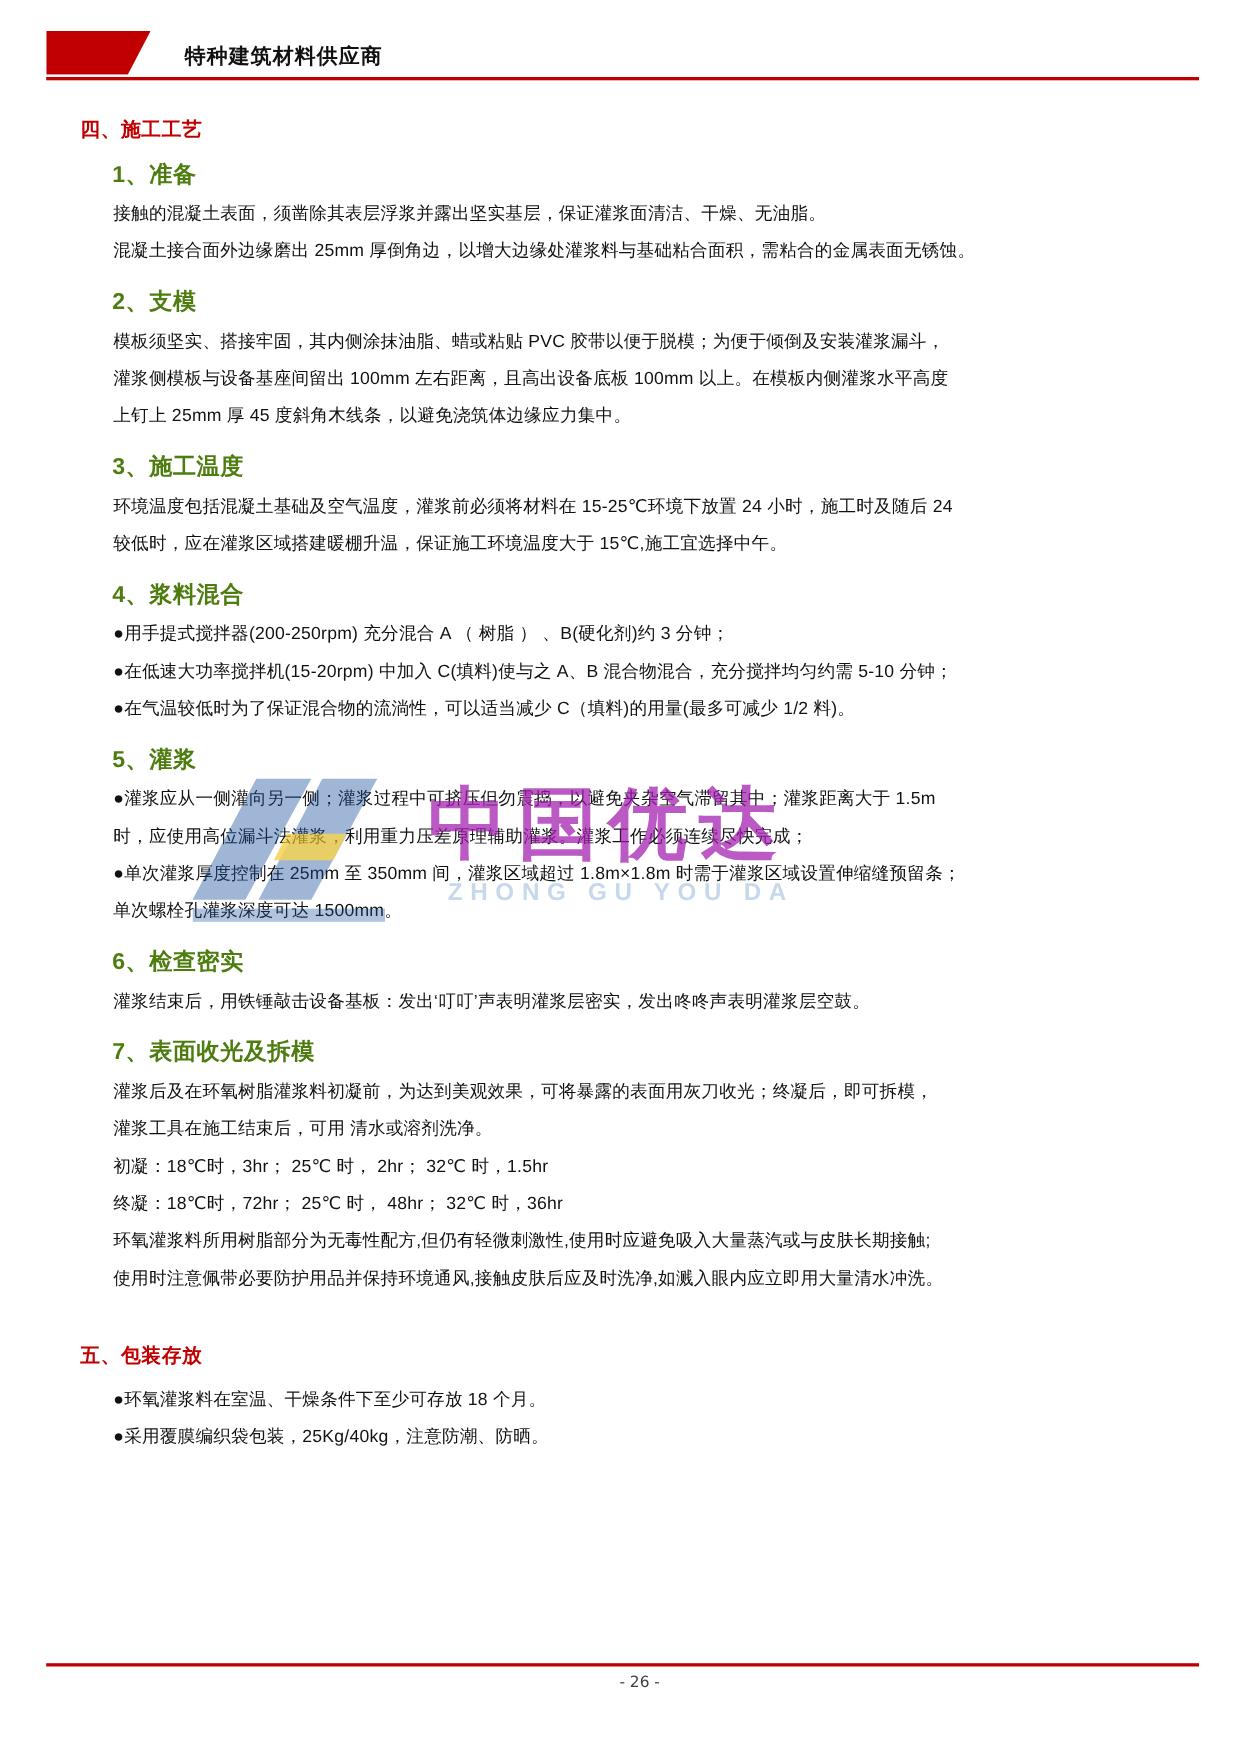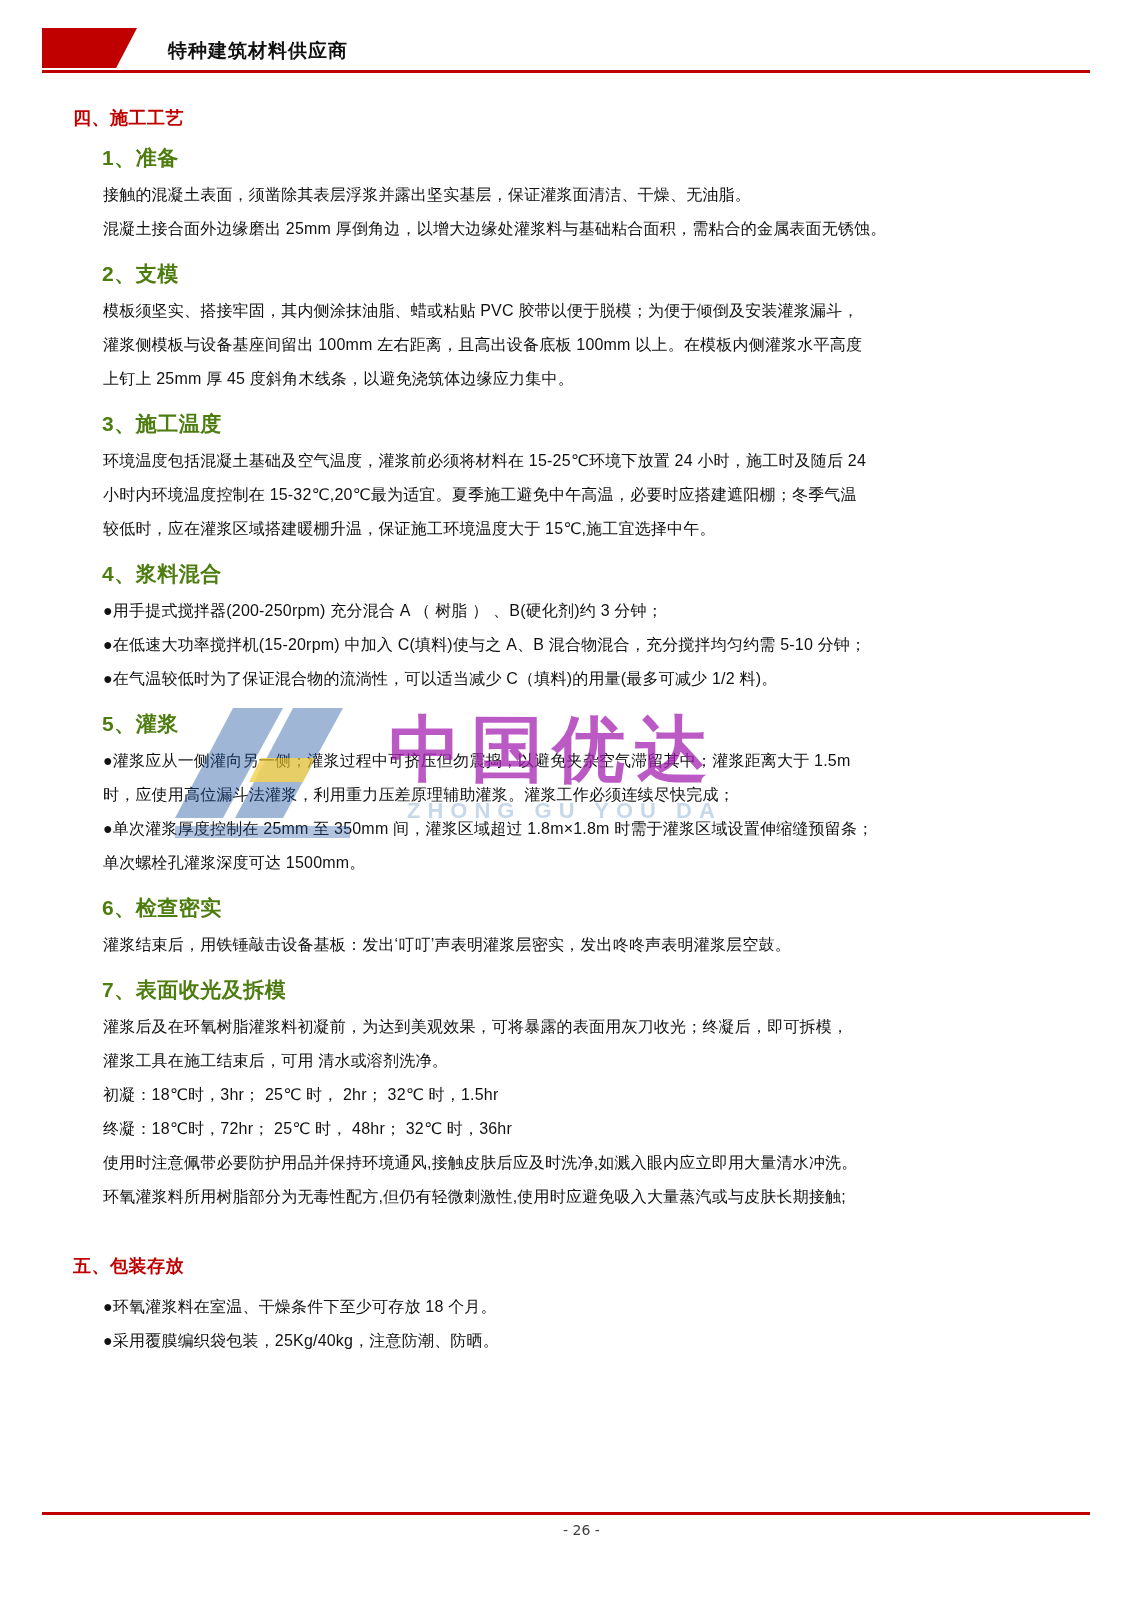--- a/index.html
+++ b/index.html
@@ -181,40 +181,39 @@
       <div class="section-heading">四、施工工艺</div>
       <div class="sub-heading">1、准备</div>
       <div class="para">接触的混凝土表面，须凿除其表层浮浆并露出坚实基层，保证灌浆面清洁、干燥、无油脂。</div>
       <div class="para">混凝土接合面外边缘磨出 25mm 厚倒角边，以增大边缘处灌浆料与基础粘合面积，需粘合的金属表面无锈蚀。</div>
       <div class="sub-heading">2、支模</div>
       <div class="para">模板须坚实、搭接牢固，其内侧涂抹油脂、蜡或粘贴 PVC 胶带以便于脱模；为便于倾倒及安装灌浆漏斗，</div>
       <div class="para">灌浆侧模板与设备基座间留出 100mm 左右距离，且高出设备底板 100mm 以上。在模板内侧灌浆水平高度</div>
       <div class="para">上钉上 25mm 厚 45 度斜角木线条，以避免浇筑体边缘应力集中。</div>
       <div class="sub-heading">3、施工温度</div>
       <div class="para">环境温度包括混凝土基础及空气温度，灌浆前必须将材料在 15-25℃环境下放置 24 小时，施工时及随后 24</div>
-      <div class="para">小时内环境温度控制在 15-32℃,20℃最为适宜。夏季施工避免中午高温，必要时应搭建遮阳棚；冬季气温</div>
       <div class="para">较低时，应在灌浆区域搭建暖棚升温，保证施工环境温度大于 15℃,施工宜选择中午。</div>
       <div class="sub-heading">4、浆料混合</div>
       <div class="bullet">●用手提式搅拌器(200-250rpm) 充分混合 A （ 树脂 ） 、B(硬化剂)约 3 分钟；</div>
       <div class="bullet">●在低速大功率搅拌机(15-20rpm) 中加入 C(填料)使与之 A、B 混合物混合，充分搅拌均匀约需 5-10 分钟；</div>
       <div class="bullet">●在气温较低时为了保证混合物的流淌性，可以适当减少 C（填料)的用量(最多可减少 1/2 料)。</div>
       <div class="sub-heading">5、灌浆</div>
       <div class="bullet">●灌浆应从一侧灌向另一侧；灌浆过程中可挤压但勿震捣，以避免夹杂空气滞留其中；灌浆距离大于 1.5m</div>
       <div class="para">时，应使用高位漏斗法灌浆，利用重力压差原理辅助灌浆。灌浆工作必须连续尽快完成；</div>
       <div class="bullet">●单次灌浆厚度控制在 25mm 至 350mm 间，灌浆区域超过 1.8m×1.8m 时需于灌浆区域设置伸缩缝预留条；</div>
       <div class="para">单次螺栓孔灌浆深度可达 1500mm。</div>
       <div class="sub-heading">6、检查密实</div>
       <div class="para">灌浆结束后，用铁锤敲击设备基板：发出‘叮叮’声表明灌浆层密实，发出咚咚声表明灌浆层空鼓。</div>
       <div class="sub-heading">7、表面收光及拆模</div>
       <div class="para">灌浆后及在环氧树脂灌浆料初凝前，为达到美观效果，可将暴露的表面用灰刀收光；终凝后，即可拆模，</div>
       <div class="para">灌浆工具在施工结束后，可用 清水或溶剂洗净。</div>
       <div class="para">初凝：18℃时，3hr； 25℃ 时， 2hr； 32℃ 时，1.5hr</div>
       <div class="para">终凝：18℃时，72hr； 25℃ 时， 48hr； 32℃ 时，36hr</div>
+      <div class="para">环氧灌浆料所用树脂部分为无毒性配方,但仍有轻微刺激性,使用时应避免吸入大量蒸汽或与皮肤长期接触;</div>
       <div class="para">使用时注意佩带必要防护用品并保持环境通风,接触皮肤后应及时洗净,如溅入眼内应立即用大量清水冲洗。</div>
-      <div class="para">环氧灌浆料所用树脂部分为无毒性配方,但仍有轻微刺激性,使用时应避免吸入大量蒸汽或与皮肤长期接触;</div>
       <div class="gap-mid"></div>
       <div class="section-heading">五、包装存放</div>
       <div class="bullet">●环氧灌浆料在室温、干燥条件下至少可存放 18 个月。</div>
       <div class="bullet">●采用覆膜编织袋包装，25Kg/40kg，注意防潮、防晒。</div>
     </div>
 
   <div class="footer-rule"></div>
   <div class="footer-page">- 26 -</div>
 
 </div>

